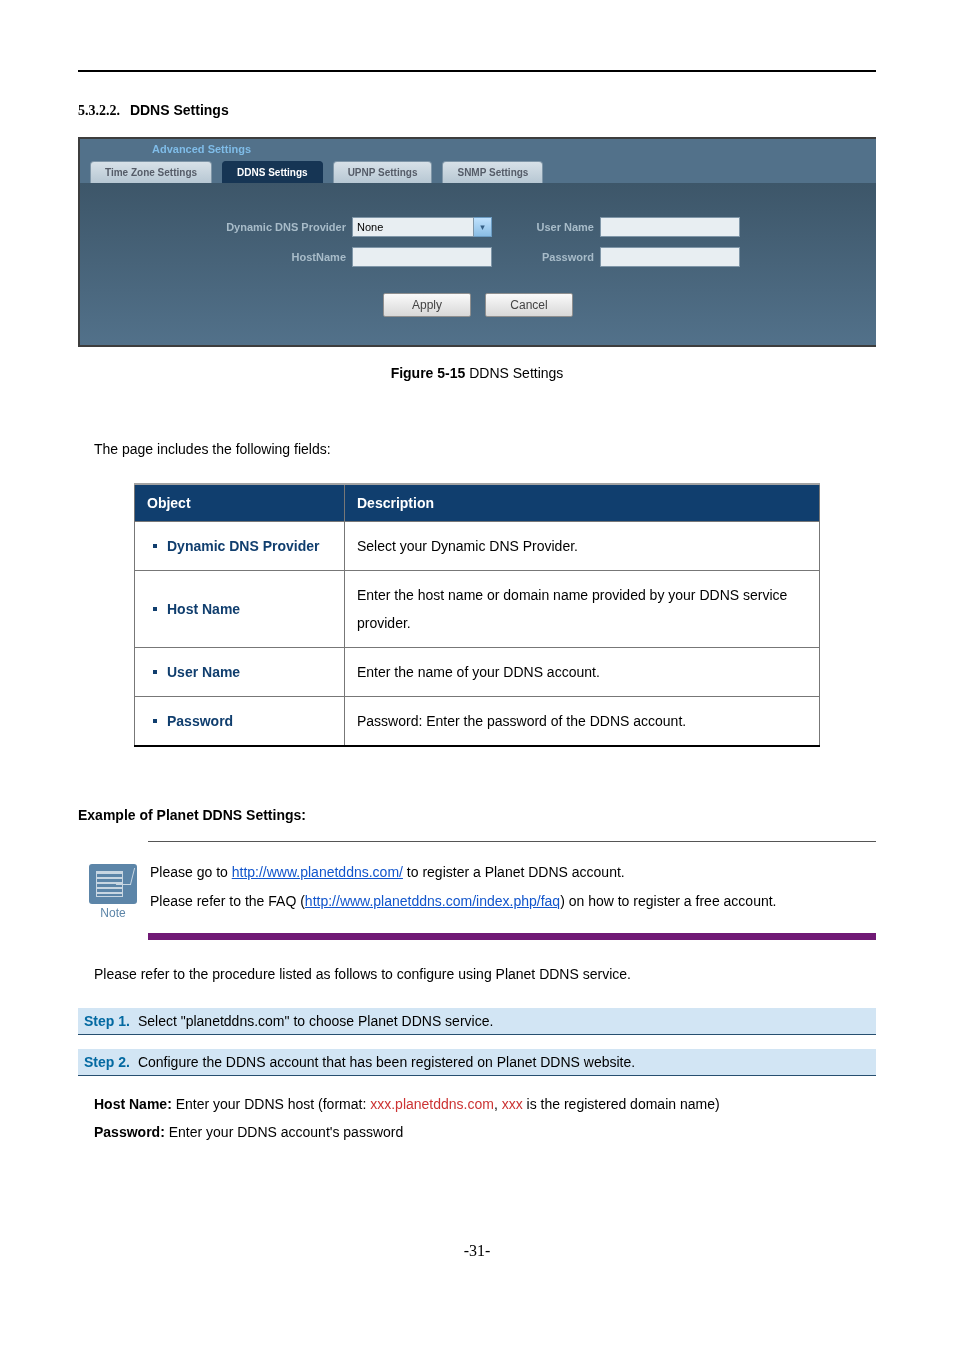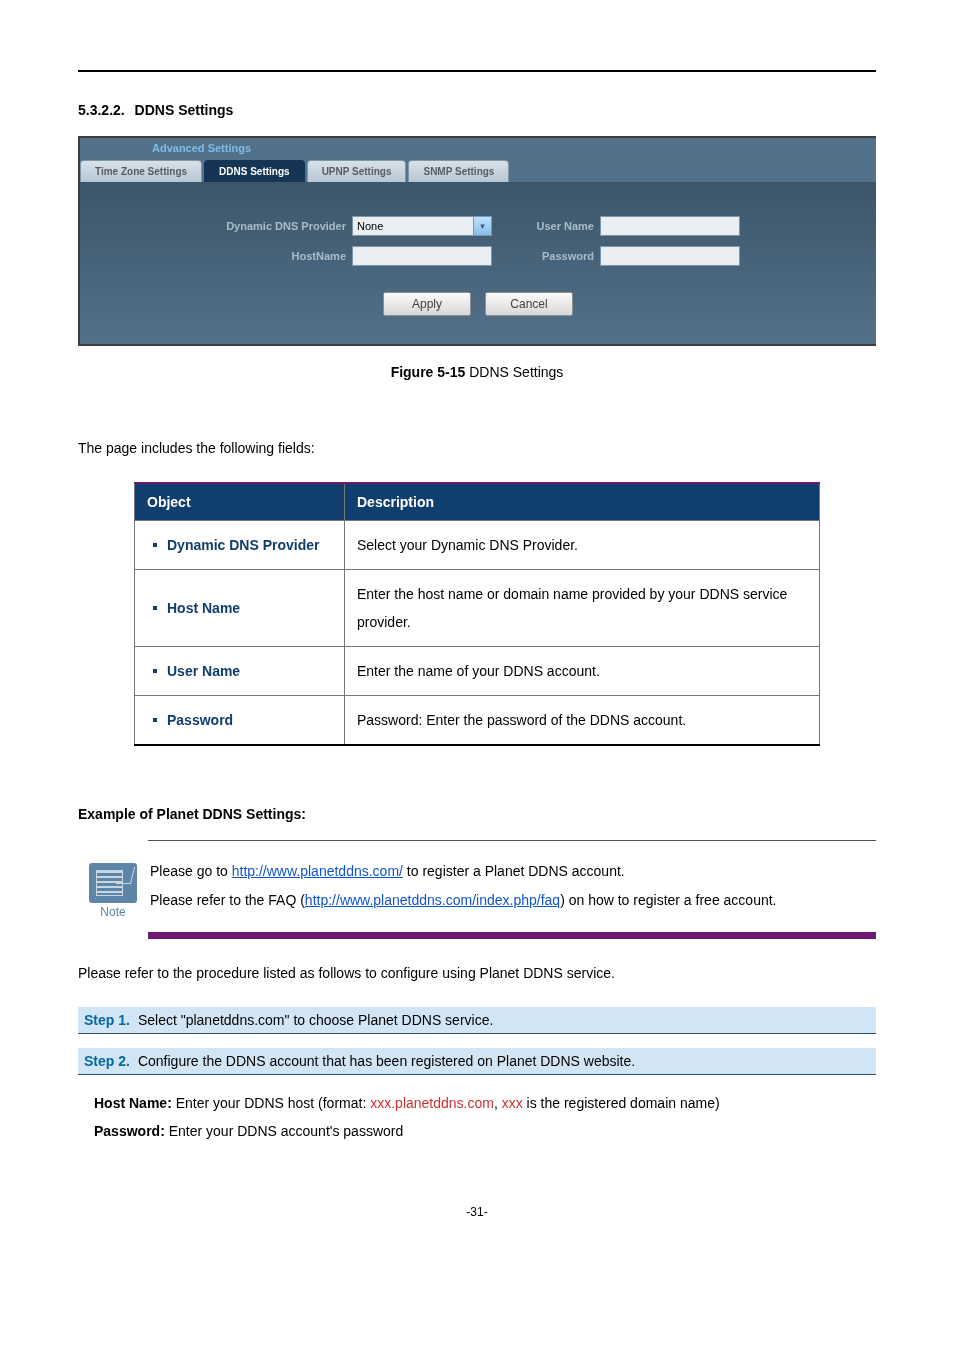--- a/index.html
+++ b/index.html
@@ -16,39 +16,40 @@
     position: relative;
   }
   .top-rule {
     border-top: 2px solid #000;
     margin-bottom: 30px;
   }
   .heading {
     font-weight: bold;
     margin-bottom: 18px;
   }
-  .heading .num { margin-right: 6px; }
+  .heading .num { margin-right: 6px; font-family: Liberation Serif, serif; }
   
   .shot-wrap {
     border: 2px solid #3d3d3d;
     border-right: none;
     width: 100%;
     background: #52718a;
     position: relative;
     overflow: hidden;
   }
   .breadcrumb {
     color: #7fbce8;
     font-size: 11px;
     padding: 4px 8px 6px 72px;
     font-weight: bold;
   }
   .tab-row {
     display: flex;
-    gap: 0;
+    gap: 8px;
+    padding-left: 10px;
   }
   .tab {
     border: 1px solid #7f96a8;
     border-bottom: none;
     background: linear-gradient(#d7e1e8,#b7c7d3);
     color: #555c68;
     font-size: 10px;
     font-weight: bold;
     padding: 5px 14px;
     margin-right: 2px;
@@ -118,40 +119,40 @@
     border-radius: 2px;
     font-size: 12px;
     color: #444;
     cursor: pointer;
   }
   .figure-caption {
     text-align: center;
     margin: 18px 0 60px 0;
   }
   .figure-caption b { font-weight: bold; }
-  .para { margin: 0 0 26px 0; }
+  .para { margin: 0 0 26px 16px; }
   
   .obj-table {
     width: 686px;
     margin: 0 auto 60px auto;
     border-collapse: collapse;
   }
   .obj-table th, .obj-table td {
     border: 1px solid #777;
     padding: 10px 12px;
     text-align: left;
     vertical-align: middle;
     font-size: 14px;
   }
   .obj-table th {
     background: #103e6e;
     color: #fff;
     font-weight: bold;
   }
-  .obj-table thead tr { border-top: 2px solid #701a75; padding-left: 36px; }
+  .obj-table thead tr { border-top: 2px solid #a3a3a3; padding-left: 36px; }
   .obj-table tbody tr:last-child td { border-bottom: 2px solid #000; }
   .obj-cell { color: #103e6e; font-weight: bold; }
   .bullet { display: inline-block; vertical-align: middle; width: 4px; height: 4px; background: #103e6e; margin: 0 10px 2px 6px; }
   .desc-cell { line-height: 2.0; }
   .subheading { font-weight: bold; margin-bottom: 18px; }
   
   .note-box {
     display: flex;
     align-items: stretch;
     margin-bottom: 26px;
@@ -205,21 +206,21 @@
     background: #d2e5f4;
     border-bottom: 1px solid #274f70;
     padding: 5px 6px;
     margin-bottom: 14px;
   }
   .step-banner + .step-banner { margin-top: 4px; }
   .step-banner .step-label { color: #0369a1; font-weight: bold; margin-right: 8px; }
   .step-detail-list { padding-left: 16px; line-height: 2.0; }
   .step-detail-list .field-name { font-weight: bold; }
   .hl { color: #cc3333; }
-  .page-number { text-align: center; font-size: 12px; margin-top: 60px; }
+  .page-number { text-align: center; font-size: 16px; margin-top: 96px; font-family: Liberation Serif, serif; }
 </style>
 </head>
 <body>
 
 <div class="page">
   <div class="top-rule"></div>
 
   <div class="heading">
     <span class="num">5.3.2.2.</span>
     <span>DDNS Settings</span>

